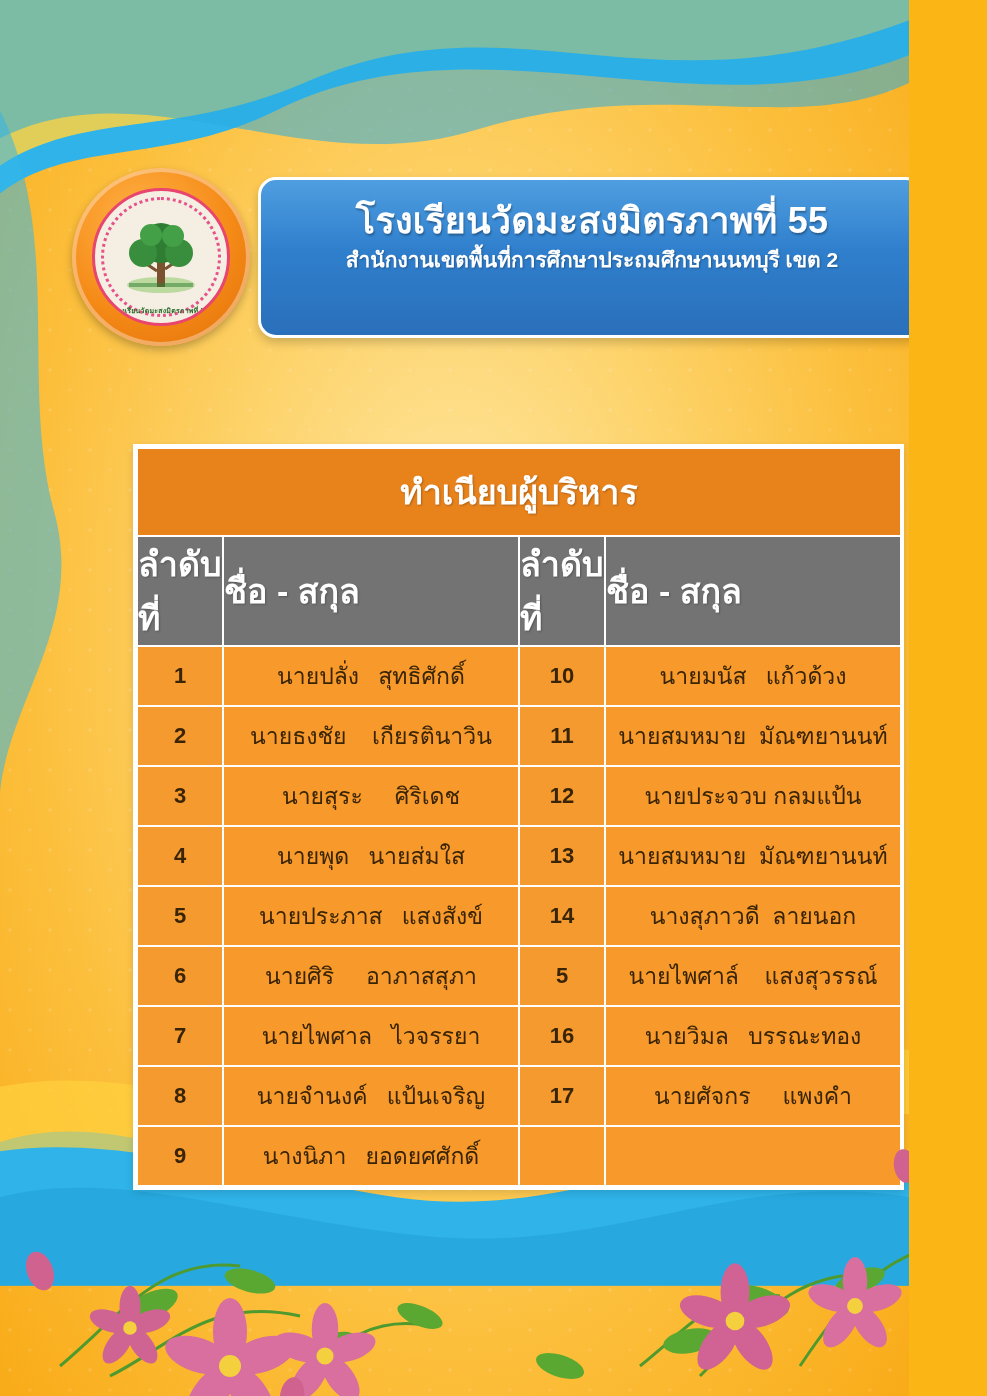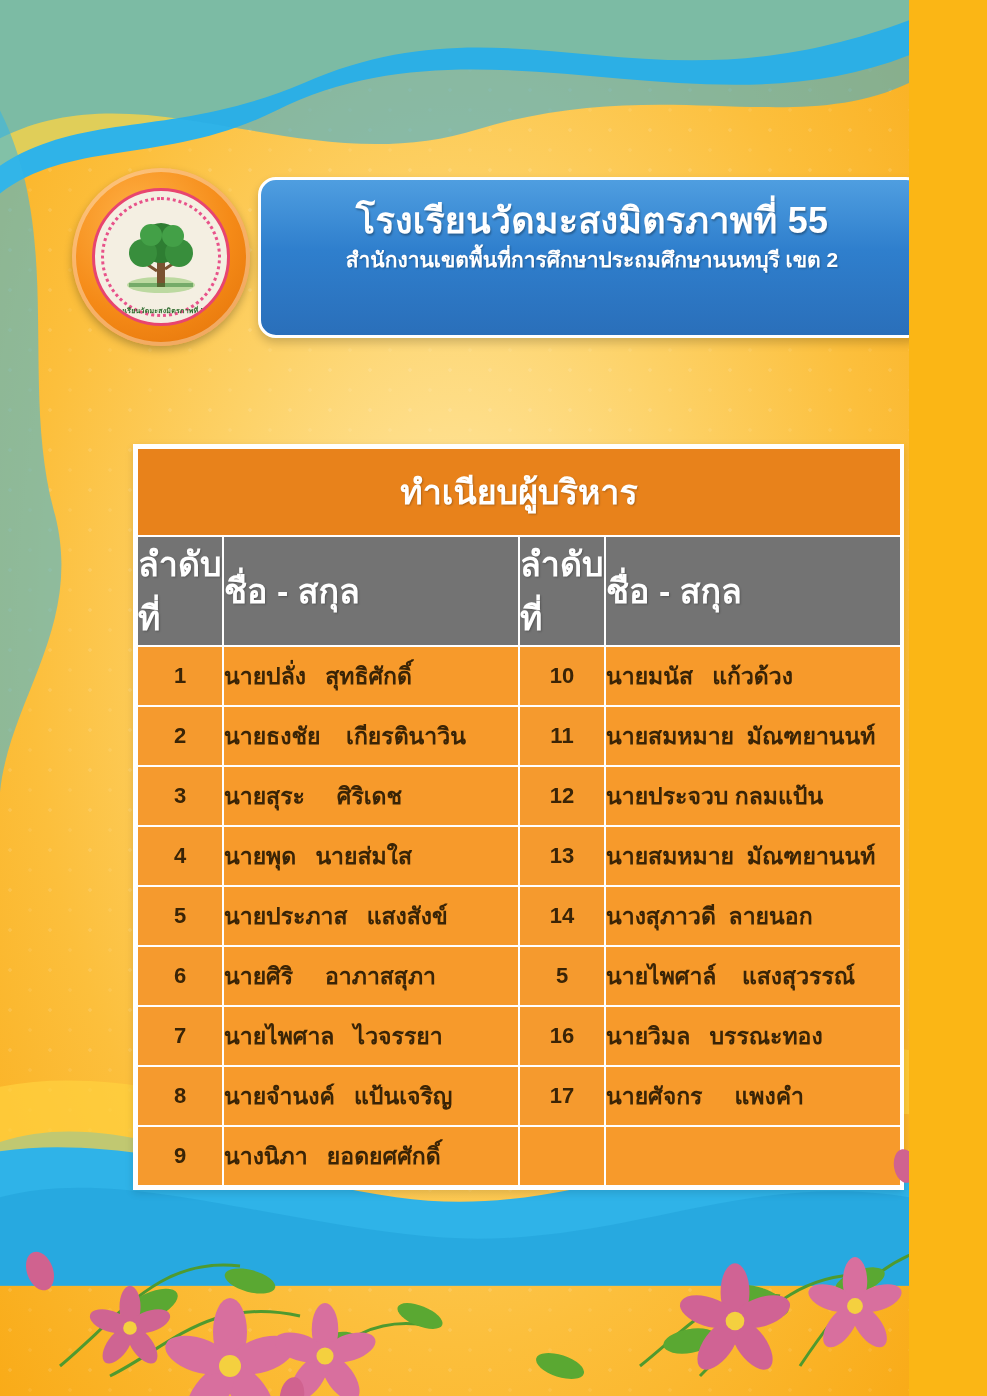--- a/index.html
+++ b/index.html
@@ -171,22 +171,23 @@
     background: #f59a2e;
     color: #3a2406;
     text-align: center;
     font-size: 22px;
     font-weight: bold;
     height: 58px;
   }
   .name-cell {
     background: #f79a2b;
     color: #3a2406;
+    text-align: center;
     font-size: 23px;
-    font-weight: bold;
+    font-weight: normal;
     height: 58px;
     white-space: pre;
   }
   .empty-cell {
     background: #f79a2b;
     height: 58px;
   }
   col.c-num { width: 86px; }
   col.c-name { width: 296px; }
 

